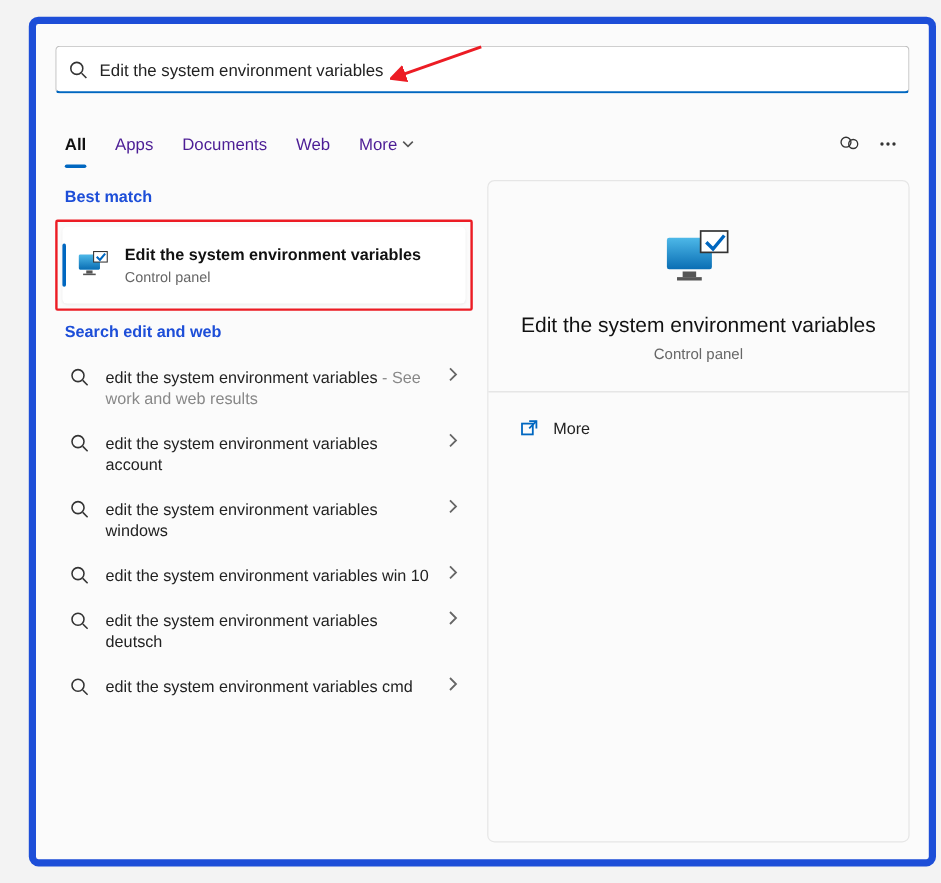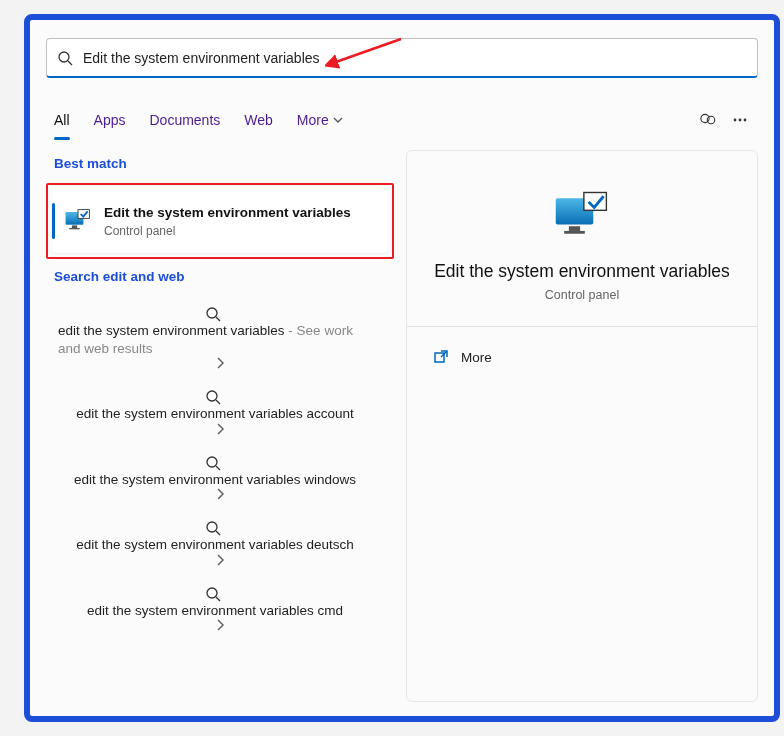--- a/index.html
+++ b/index.html
@@ -19,42 +19,42 @@
   .searchbar input {
     border: none; outline: none; flex: 1; font-size: 14px; color: #222;
     background: transparent;
   }
   
   .arrow { position: absolute; left: 295px; top: 15px; pointer-events: none; }
 
   
   .tabs { position: absolute; left: 24px; right: 24px; top: 80px; height: 40px; display: flex; align-items: center; }
   .tab { font-size: 14px; color: #4c1d95; margin-right: 24px; cursor: pointer; display: flex; align-items: center; position: relative; padding: 6px 0; }
-  .tab.active { color: #111; font-weight: 400; }
+  .tab.active { color: #111; font-weight: 700; }
   .tab.active::after { content:""; position:absolute; left: 0; right:0; bottom:-6px; height:3px; background:#0067c0; border-radius:2px; }
   .tab .chev { margin-left: 4px; }
   .tabs-spacer { flex: 1; }
   .ticon { width: 20px; height: 20px; margin-left: 12px; cursor: pointer; display:flex; align-items:center; justify-content:center; color:#333; }
 
   
   .leftcol { position: absolute; left: 16px; top: 130px; width: 348px; }
   .section-h { font-size: 13.5px; font-weight: 600; color: #1d4ed8; margin: 6px 0 12px 8px; }
 
   .best { border: 2px solid #ec1c24; padding: 4px; border-radius: 2px; margin-bottom: 10px; }
   .best-item {
     background: #fff; border-radius: 4px; box-shadow: 0 1px 2px rgba(0,0,0,0.05);
     display: flex; align-items: center; padding: 10px 12px; min-height: 64px;
     position: relative; cursor: pointer;
   }
   .best-item::before { content:""; position:absolute; left:0; top:14px; bottom:14px; width:3px; background:#0067c0; border-radius:2px; }
   .best-item .appicon { width: 28px; height: 28px; margin-right: 12px; flex-shrink:0; }
   .best-item .title { font-size: 13.5px; font-weight: 600; color:#111; line-height:1.3; }
   .best-item .sub { font-size: 12px; color: #666; margin-top: 2px; }
 
-  .sugg { display:flex; align-items:center; padding: 10px 12px; cursor:pointer; border-radius:4px;flex-direction:column; }
+  .sugg { display:flex; padding: 10px 12px; cursor:pointer; border-radius:4px; }
   .sugg .mag { width:16px; height:16px; margin-right: 14px; flex-shrink:0; }
   .sugg .txt { flex:1; font-size:13.5px; color:#222; line-height:1.3; padding-right:10px; }
   .sugg .txt b { font-weight:400; }
   .sugg .hint { color:#888; }
   .sugg .chev { color:#666; }
 
   
   .rightpanel {
     position: absolute; left: 376px; right: 16px; top: 130px; bottom: 14px;
     background: #fbfbfb; border: 1px solid #e6e6e6; border-radius: 6px;
@@ -184,20 +184,34 @@
           </span>
         </div>
         <div class="sugg">
           <span class="mag">
             <svg viewBox="0 0 16 16" width="16" height="16">
               <circle cx="7" cy="7" r="5" fill="none" stroke="#333" stroke-width="1.3"></circle>
               <line x1="11" y1="11" x2="15" y2="15" stroke="#333" stroke-width="1.3"></line>
             </svg>
           </span>
           <span class="txt">edit the system environment variables <b>windows</b></span>
+          <span class="chev">
+            <svg width="10" height="12" viewBox="0 0 10 12">
+              <path d="M3 1 L8 6 L3 11" fill="none" stroke="#666" stroke-width="1.5"></path>
+            </svg>
+          </span>
+        </div>
+        <div class="sugg">
+          <span class="mag">
+            <svg viewBox="0 0 16 16" width="16" height="16">
+              <circle cx="7" cy="7" r="5" fill="none" stroke="#333" stroke-width="1.3"></circle>
+              <line x1="11" y1="11" x2="15" y2="15" stroke="#333" stroke-width="1.3"></line>
+            </svg>
+          </span>
+          <span class="txt">edit the system environment variables <b>win 10</b></span>
           <span class="chev">
             <svg width="10" height="12" viewBox="0 0 10 12">
               <path d="M3 1 L8 6 L3 11" fill="none" stroke="#666" stroke-width="1.5"></path>
             </svg>
           </span>
         </div>
         <div class="sugg">
           <span class="mag">
             <svg viewBox="0 0 16 16" width="16" height="16">
               <circle cx="7" cy="7" r="5" fill="none" stroke="#333" stroke-width="1.3"></circle>

